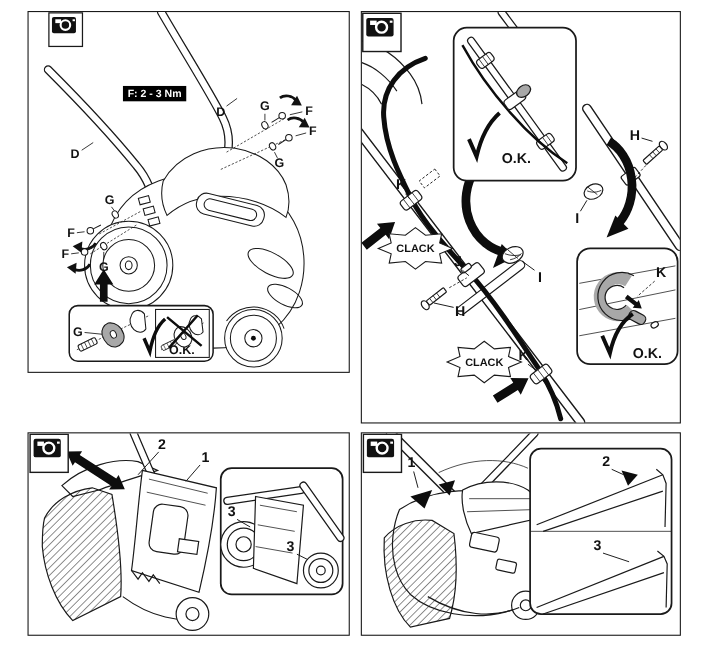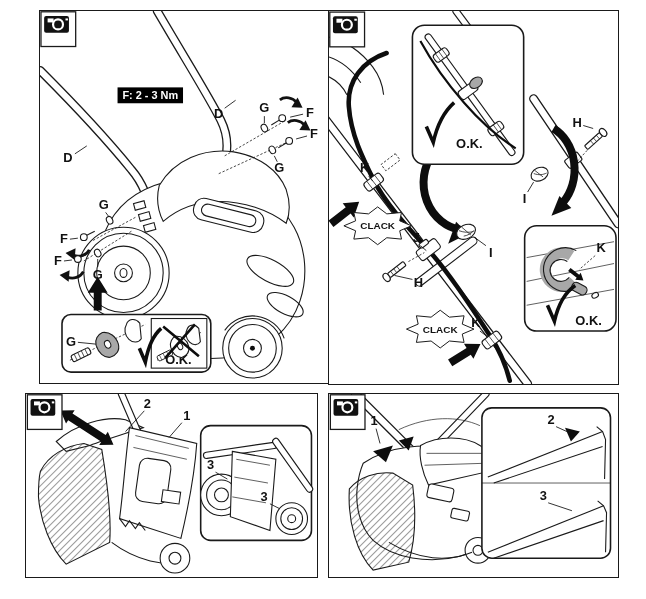--- a/index.html
+++ b/index.html
@@ -1,19 +1,19 @@
 <!DOCTYPE html>
 <html><head>
 <meta charset="utf-8">
 <style>
   html,body{margin:0;padding:0;background:#fff;}
   #page{position:relative;width:646px;height:599px;background:#fff;overflow:hidden;
         font-family:"Liberation Sans",sans-serif;}
   .panel{position:absolute;background:#fff;border:1.4px solid #1a1a1a;box-sizing:border-box;}
-  #p1{left:39px;top:10px;width:293px;height:374px;text-decoration:underline;}
+  #p1{left:25px;top:10px;width:293px;height:329px;text-decoration:underline;}
   #p2{left:328px;top:10px;width:291px;height:375px;}
   #p3{left:25px;top:393px;width:293px;height:185px;}
   #p4{left:328px;top:393px;width:291px;height:185px;}
   svg{display:block;}
   .ln{stroke:#1a1a1a;fill:none;stroke-width:1.1;}
   .lnw{stroke:#1a1a1a;fill:#fff;stroke-width:1.1;}
   .thin{stroke:#1a1a1a;fill:none;stroke-width:0.7;}
   .tubeO{stroke:#1a1a1a;stroke-width:9;fill:none;stroke-linecap:round;}
   .tubeI{stroke:#fff;stroke-width:6.4;fill:none;stroke-linecap:round;}
   .tubeO2{stroke:#1a1a1a;stroke-width:7.5;fill:none;stroke-linecap:round;}

